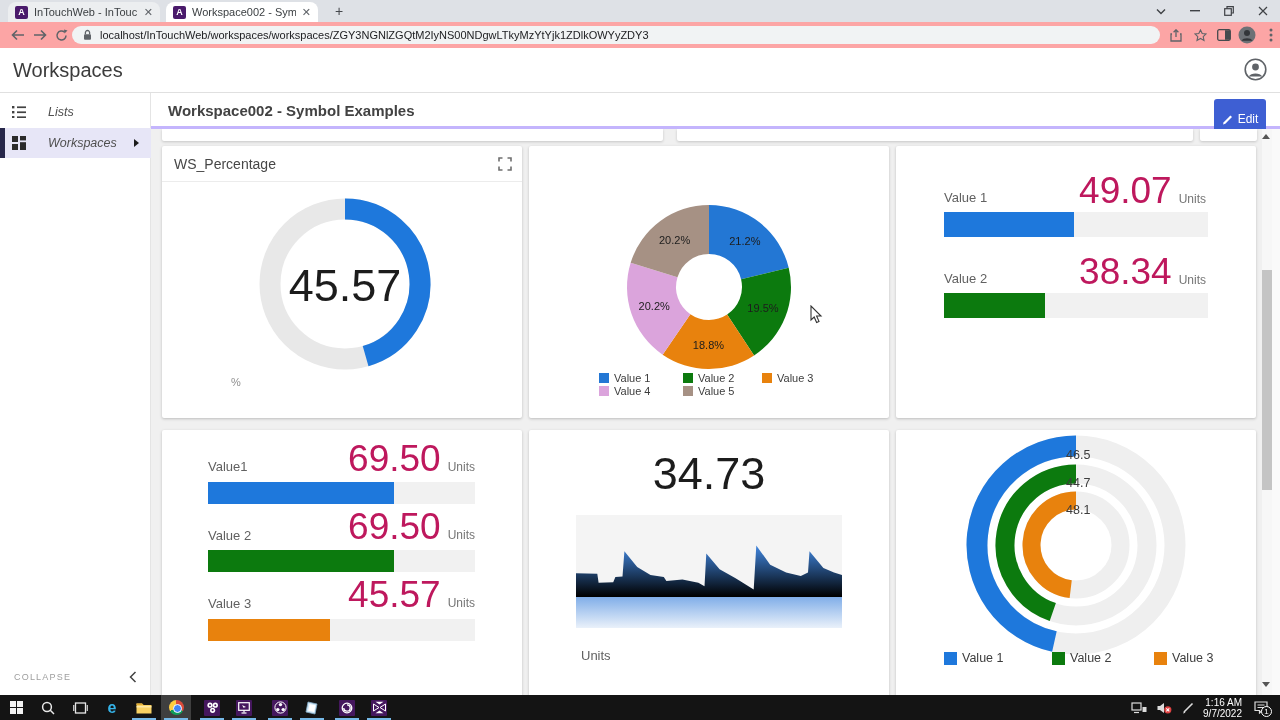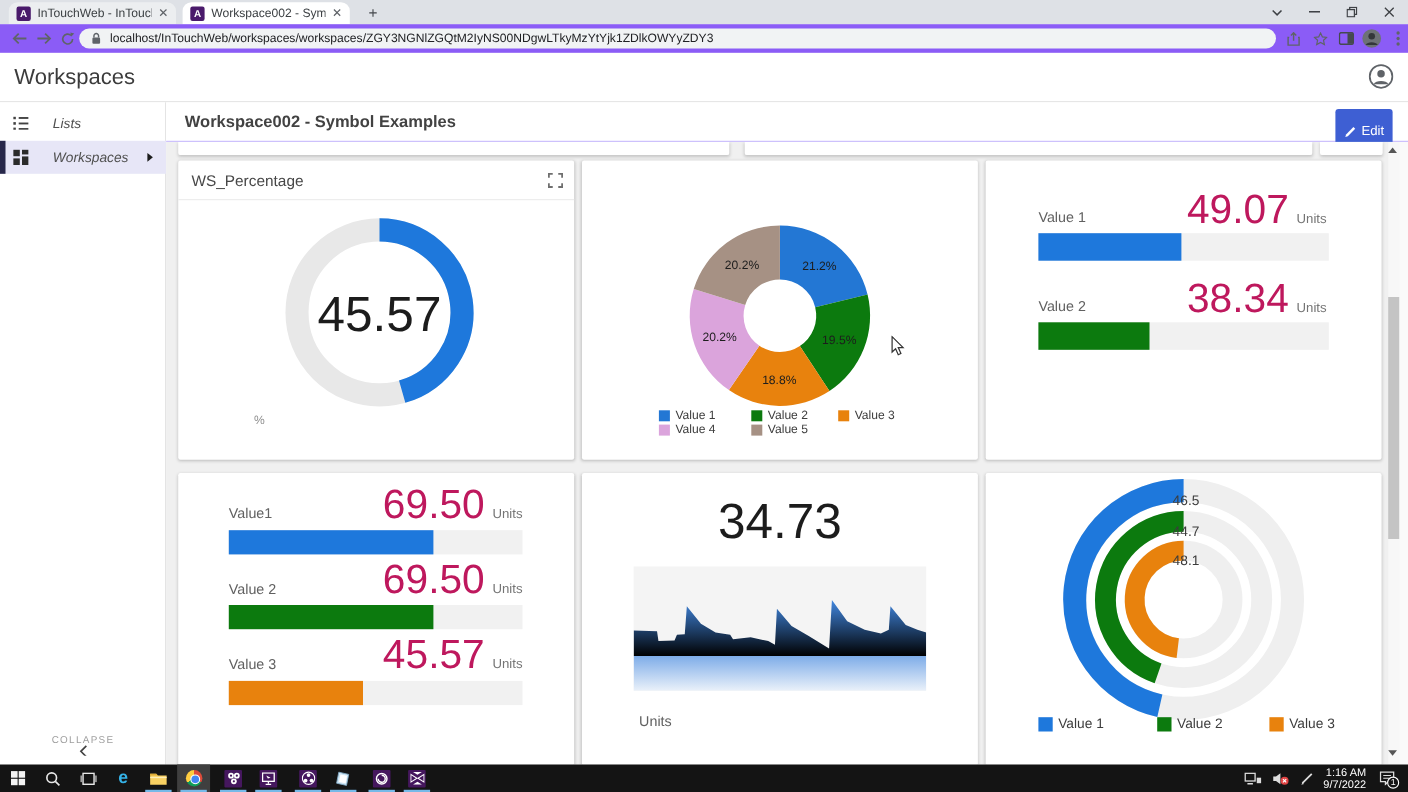--- a/index.html
+++ b/index.html
@@ -9,36 +9,36 @@
   svg text{font-family:"Liberation Sans",sans-serif;}
 
   
   #titlebar{position:absolute;left:0;top:0;width:1280px;height:22px;background:#dee1e6;}
   .tab{position:absolute;top:2px;height:20px;width:152px;border-radius:8px 8px 0 0;display:flex;align-items:center;padding:0 7px;gap:6px;font-size:11px;color:#3c4043;}
   .tab-title{flex:1;white-space:nowrap;overflow:hidden;}
   .favicon{width:13px;height:13px;border-radius:2px;background:#4a1a6b;color:#fff;font-size:9px;font-weight:bold;display:flex;align-items:center;justify-content:center;flex:none;}
   .tab-close{font-size:11px;color:#5f6368;flex:none;line-height:1;}
   #newtab{position:absolute;left:331px;top:4px;width:16px;height:16px;font-size:14px;color:#45484d;text-align:center;line-height:15px;}
   .winctl{position:absolute;top:0;height:22px;width:34px;display:flex;align-items:center;justify-content:center;color:#3f4246;}
-  #toolbar{position:absolute;left:0;top:22px;width:1280px;height:38px;background:#8b5cf6;border-bottom:1px solid #e3e3e3;}
+  #toolbar{position:absolute;left:0;top:22px;width:1280px;height:38px;background:#fca5a5;border-bottom:1px solid #e3e3e3;}
   .navic{position:absolute;top:4px;width:18px;height:18px;display:flex;align-items:center;justify-content:center;}
   #urlbar{position:absolute;left:72px;top:4px;width:1088px;height:18px;border-radius:10px;background:#f1f3f4;display:flex;align-items:center;padding:0 10px;gap:7px;}
   #urltext{font-size:11px;color:#202124;white-space:nowrap;overflow:hidden;}
   
   #appheader{position:absolute;left:0;top:48px;width:1280px;height:45px;background:#fff;border-bottom:1px solid #e0e0e0;}
   #apptitle{position:absolute;left:13px;top:11px;font-size:20px;color:#3c3c3c;}
   
   #sidebar{position:absolute;left:0;top:93px;width:151px;height:602px;background:#fff;border-right:1px solid #e4e4e4;}
   .snav{position:absolute;left:0;width:151px;height:30px;display:flex;align-items:center;padding-left:12px;gap:22px;font-size:12.5px;color:#4f4f4f;font-style:italic;}
   .snav.sel{background:#e7e6f7;border-left:5px solid #27274a;padding-left:7px;}
   .snav .arrow{position:absolute;right:12px;width:0;height:0;border-left:5px solid #1c1c1c;border-top:4px solid transparent;border-bottom:4px solid transparent;}
-  #collapse{position:absolute;left:0;bottom:8px;width:151px;height:20px;display:flex;align-items:center;padding:0 14px;justify-content:space-between;flex-direction:column;}
+  #collapse{position:absolute;left:0;bottom:8px;width:151px;height:20px;display:flex;align-items:center;padding:0 14px;justify-content:space-between;}
   #collapse span{font-size:9px;letter-spacing:1.2px;color:#9e9e9e;}
   
-  #pageheader{position:absolute;left:151px;top:93px;width:1129px;height:36px;background:#fff;border-bottom:1px solid #c4b5fd;}
+  #pageheader{position:absolute;left:151px;top:93px;width:1129px;height:36px;background:#fff;border-bottom:3px solid #c4b5fd;}
   #pagetitle{position:absolute;left:17px;top:9px;font-size:15px;font-weight:bold;color:#424242;}
   #editbtn{position:absolute;right:14px;top:6px;height:40px;width:52px;background:#3e5fd3;border-radius:3px;color:#fff;font-size:12px;display:flex;align-items:center;justify-content:center;gap:5px;}
   #canvas{position:absolute;left:151px;top:129px;width:1129px;height:566px;background:#f0f0f0;overflow:hidden;}
   .strip{position:absolute;top:0;height:12px;background:#fff;border-radius:0 0 2px 2px;box-shadow:0 1px 3px rgba(0,0,0,.18);}
   .card{position:absolute;background:#fff;border-radius:2px;box-shadow:0 1px 3px rgba(0,0,0,.22);padding-left:20px;}
   .card-h{position:absolute;left:0;top:0;width:100%;height:36px;border-bottom:1px solid #ececec;}
   .wtitle{position:absolute;left:12px;top:10px;font-size:14px;color:#474747;}
   .fsbtn{position:absolute;right:10px;top:11px;width:14px;height:14px;}
   .blabel{position:absolute;font-size:13px;color:#616161;}
   .bnumrow{position:absolute;display:flex;align-items:baseline;gap:7px;}

